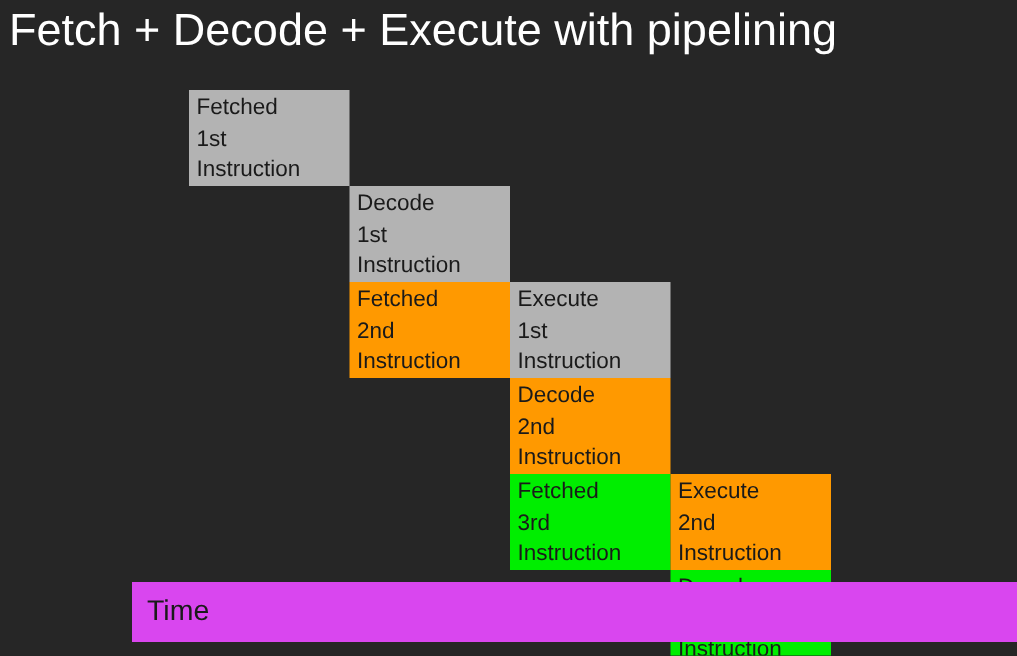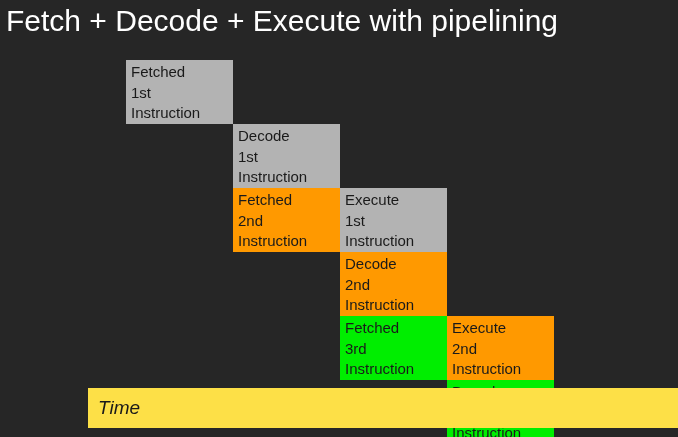--- a/index.html
+++ b/index.html
@@ -110,17 +110,17 @@
         <span class="ln">2nd</span>
         <span class="ln">Instruction</span>
       </div>
       <div class="stage-block" style="left: 413px; top: 380px; width: 107px; height: 64px; background: rgb(0, 238, 0); color: rgb(26, 26, 26);">
         <span class="ln">Decode</span>
         <span class="ln">3rd</span>
         <span class="ln">Instruction</span>
       </div>
     </div>
 
-  <div id="timebar" style="background: #fde047; font-style: italic;">
+  <div id="timebar" style="background: #d946ef;">
     <div id="timebar-label" style="color: rgb(26, 26, 26);">Time</div>
   </div>
 
 </div>
 
 </body></html>

